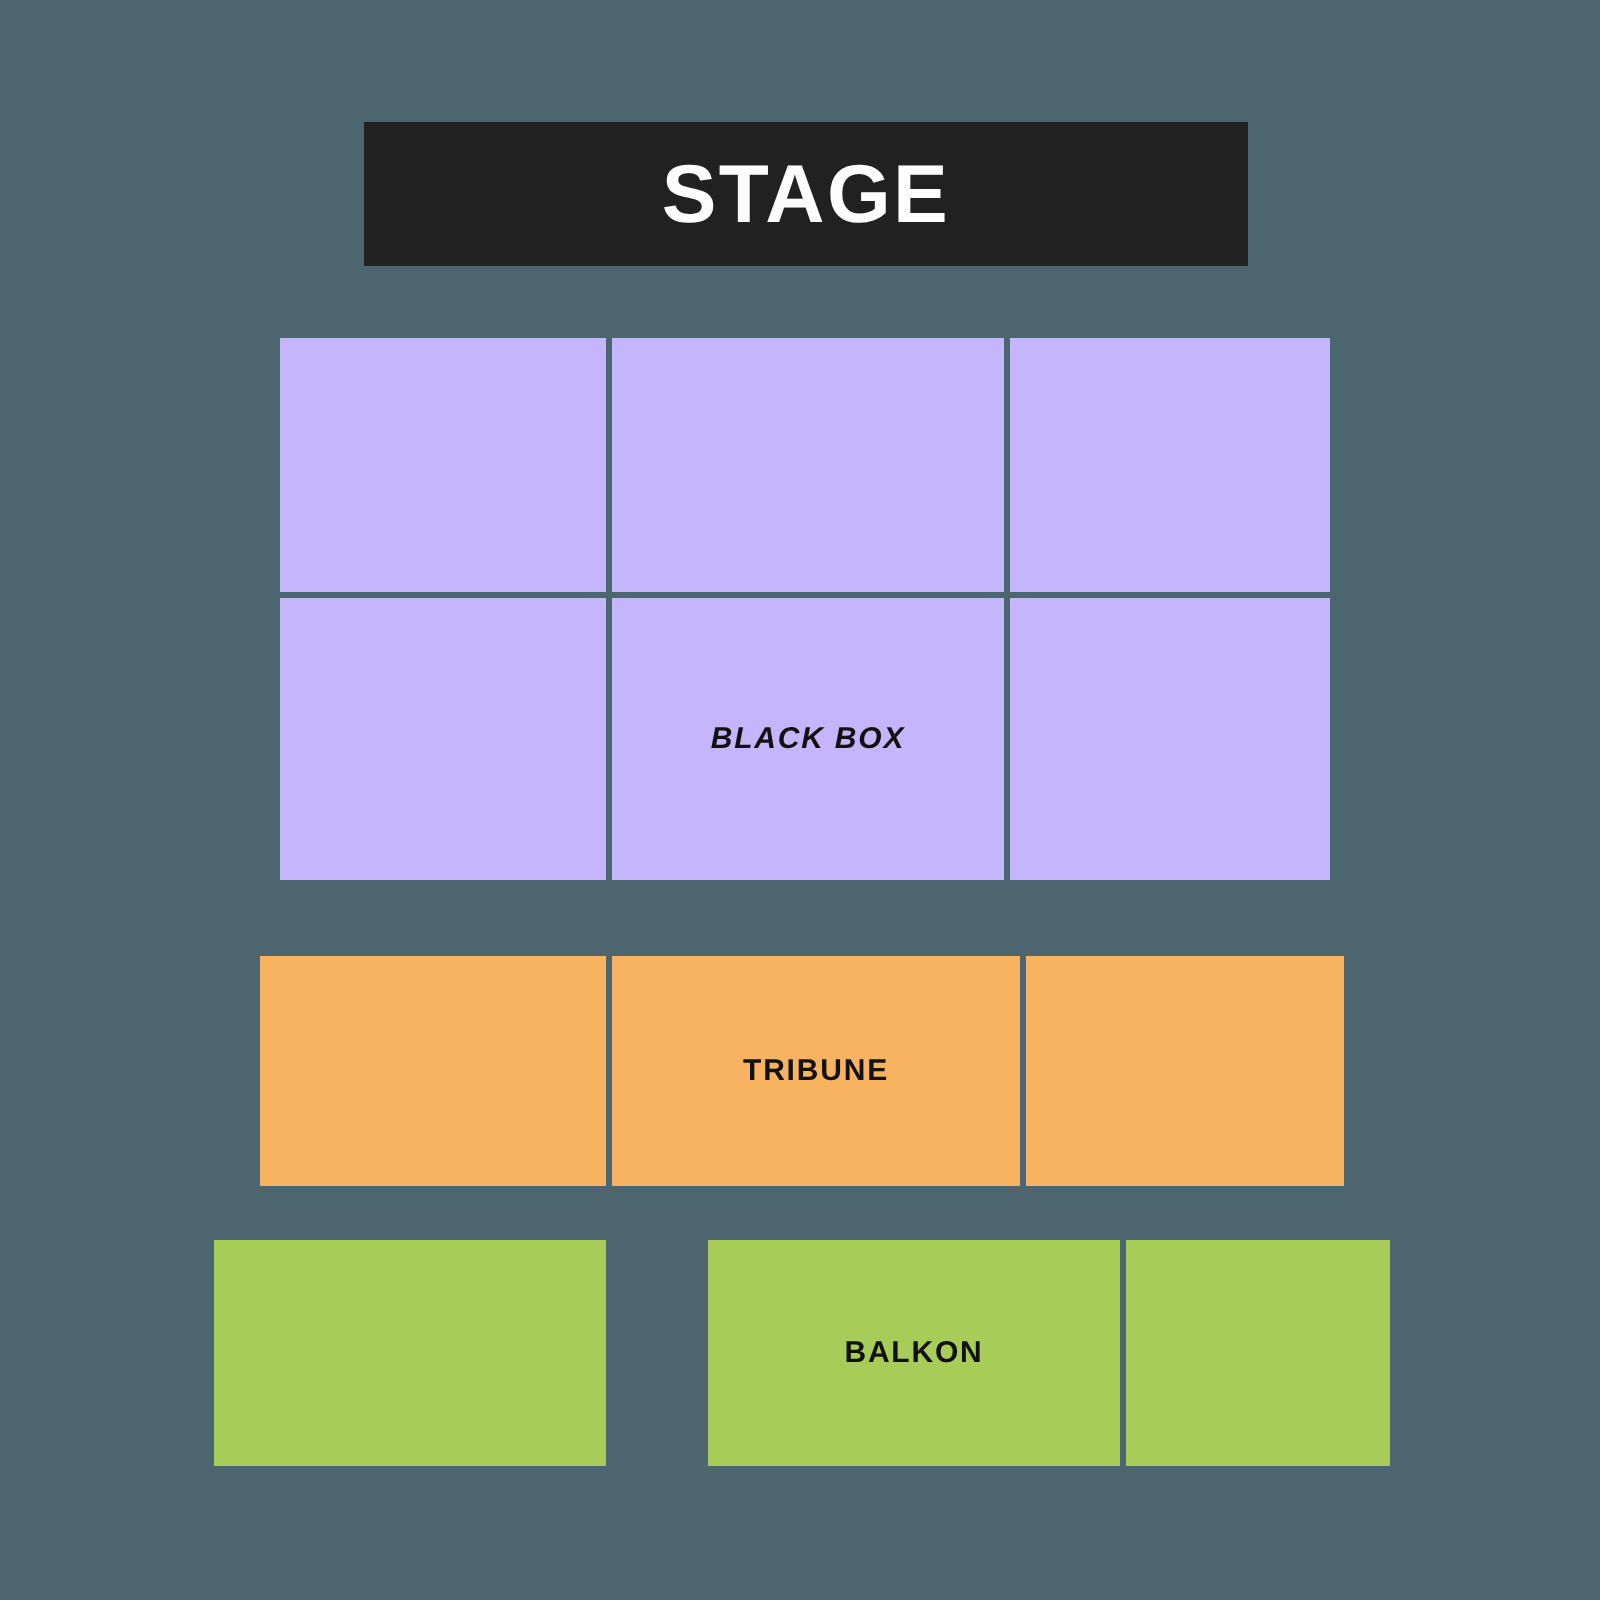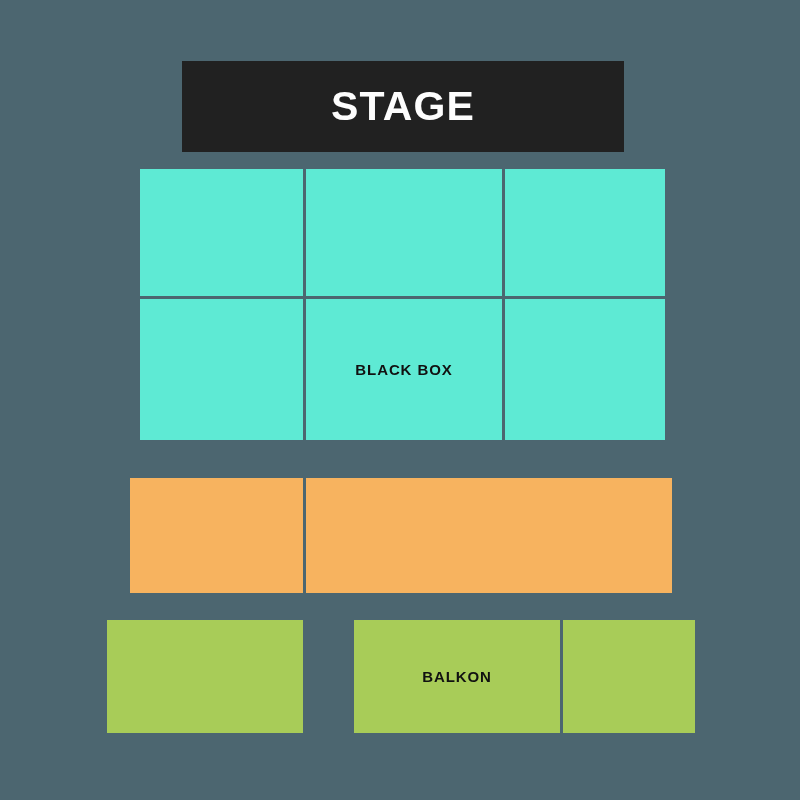--- a/index.html
+++ b/index.html
@@ -22,21 +22,21 @@
     width: 800px;
     height: 800px;
   }
 
   
   .stage {
     position: absolute;
     left: 182px;
     top: 61px;
     width: 442px;
-    height: 91px;
+    height: 72px;
     background: #212121;
     display: flex;
     align-items: center;
     justify-content: center;
   }
   .stage-label {
     color: #fdfdfd;
     font-size: 41px;
     font-weight: bold;
     letter-spacing: 1.2px;
@@ -80,21 +80,21 @@
     border-top: 3px solid #4c6670;
   }
 
   
   .section-blackbox {
     left: 140px;
     top: 169px;
     width: 525px;
     height: 271px;
   }
-  .section-blackbox .seat-cell { background: #5eead4; }
+  .section-blackbox .seat-cell { background: #c4b5fd; font-style: italic; }
   .bb-col-1 { flex: 0 0 163px; }
   .bb-col-2 { flex: 0 0 199px; }
   .bb-col-3 { flex: 1 1 auto; }
 
   
   .section-tribune {
     left: 130px;
     top: 478px;
     width: 542px;
     height: 115px;
@@ -148,20 +148,23 @@
         <span class="cell-label"></span>
       </div>
     </div>
   </div>
 
   <div class="section section-tribune">
     <div class="seat-row">
       <div class="seat-cell tr-col-1">
         <span class="cell-label"></span>
       </div>
+      <div class="seat-cell tr-col-2">
+        <span class="cell-label">TRIBUNE</span>
+      </div>
       <div class="seat-cell tr-col-3">
         <span class="cell-label"></span>
       </div>
     </div>
   </div>
 
   <div class="section section-balkon">
     <div class="seat-row">
       <div class="seat-cell bk-col-1">
         <span class="cell-label"></span>

